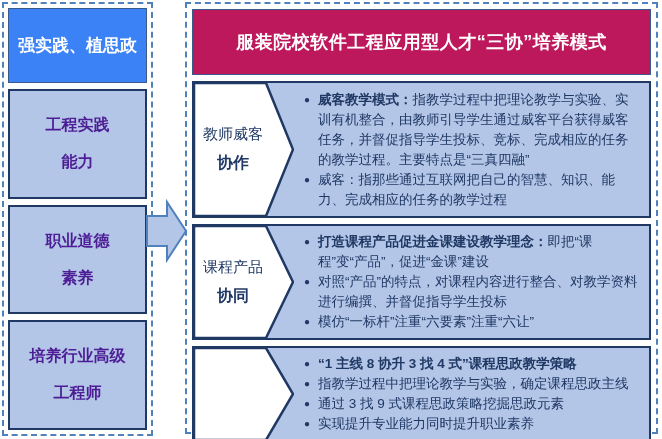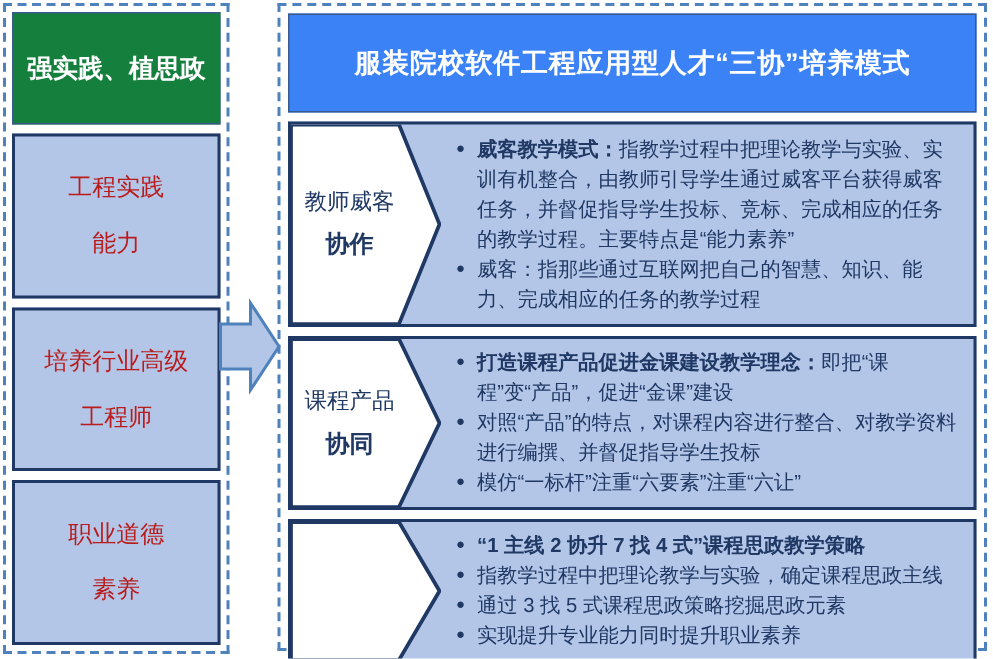--- a/index.html
+++ b/index.html
@@ -19,56 +19,56 @@
   .left-panel {
     position:absolute; left:2px; top:2px;
     width:151px; height:434px;
     border:2px dashed #4f81bd;
     padding:4px;
     display:flex; flex-direction:column; gap:6px;
     background:#ffffff;
   }
   .left-title {
     height:75px; flex:0 0 75px;
-    background:#15803d;
+    background:#3b82f6;
     border:1px solid #3a5a8c;
     color:#ffffff;
     font-weight:bold; font-size:17px; line-height:1.75;
     display:flex; flex-direction:column; justify-content:center; align-items:center;
     text-align:center;
     gap:10px;
   }
   .left-item {
     flex:1 1 auto;
     background:#b4c6e7;
     border:2px solid #1f3864;
     display:flex; flex-direction:column; justify-content:center; align-items:center;
     gap:16px;
-    font-size:16px; color:#b91c1c; text-align:center;
+    font-size:16px; color:#4c1d95; text-align:center;font-weight:bold;
   }
 
   
   .flow-arrow {
     position:absolute; left:146px; top:199px;
     width:42px; height:64px;
     z-index:5;
   }
 
   
   .right-panel {
     position:absolute; left:185px; top:2px;
     width:473px; height:432px;
     border:2px dashed #4f81bd;
     padding:5px;
     display:flex; flex-direction:column; gap:6px;
     background:#ffffff;
   }
   .right-title {
     flex:0 0 66px;
-    background:#3b82f6;
+    background:#be185d;
     border:1px solid #3a5a8c;
     color:#ffffff;
     font-weight:bold; font-size:18px;
     display:flex; justify-content:center; align-items:center;
     text-align:left;
     letter-spacing:0.5px;
   }
   .row {
     background:#b4c6e7;
     border:2px solid #1f3864;
@@ -120,26 +120,26 @@
 
   <div class="left-panel">
     <div class="left-title">
       <div>强实践、植思政</div>
     </div>
     <div class="left-item">
       <div>工程实践</div>
       <div>能力</div>
     </div>
     <div class="left-item">
+      <div>职业道德</div>
+      <div>素养</div>
+    </div>
+    <div class="left-item">
       <div>培养行业高级</div>
       <div>工程师</div>
-    </div>
-    <div class="left-item">
-      <div>职业道德</div>
-      <div>素养</div>
     </div>
   </div>
 
   <svg class="flow-arrow" viewBox="0 0 42 64" preserveAspectRatio="none">
     <polygon points="1,17 21,17 21,3 40,32 21,61 21,47 1,47" fill="#b4c6e7" stroke="#4f81bd" stroke-width="2" stroke-linejoin="miter"></polygon>
   </svg>
 
   <div class="right-panel">
     <div class="right-title">服装院校软件工程应用型人才“三协”培养模式</div>
 
@@ -149,21 +149,21 @@
           <polygon points="0,0 72,0 99,50 72,100 0,100" fill="#ffffff" stroke="#1f3864" stroke-width="2.5" vector-effect="non-scaling-stroke"></polygon>
         </svg>
         <div class="row-label-text">
           <span class="row-label-line1">教师威客</span>
           <span class="row-label-line2">协作</span>
         </div>
       </div>
       <div class="row-content">
         <div class="bullet">
           <span class="bullet-marker">●</span>
-          <span class="bullet-text"><span class="bullet-lead">威客教学模式：</span><span>指教学过程中把理论教学与实验、实训有机整合，由教师引导学生通过威客平台获得威客任务，并督促指导学生投标、竞标、完成相应的任务的教学过程。主要特点是“能力素养”</span></span>
+          <span class="bullet-text"><span class="bullet-lead">威客教学模式：</span><span>指教学过程中把理论教学与实验、实训有机整合，由教师引导学生通过威客平台获得威客任务，并督促指导学生投标、竞标、完成相应的任务的教学过程。主要特点是“三真四融”</span></span>
         </div>
         <div class="bullet">
           <span class="bullet-marker">●</span>
           <span class="bullet-text"><span class="bullet-lead"></span><span>威客：指那些通过互联网把自己的智慧、知识、能力、完成相应的任务的教学过程</span></span>
         </div>
       </div>
     </div>
 
     <div class="row row-2">
       <div class="row-label">
@@ -193,29 +193,29 @@
 
     <div class="row row-3">
       <div class="row-label">
         <svg viewBox="0 0 100 100" preserveAspectRatio="none">
           <polygon points="0,0 72,0 99,50 72,100 0,100" fill="#ffffff" stroke="#1f3864" stroke-width="2.5" vector-effect="non-scaling-stroke"></polygon>
         </svg>
       </div>
       <div class="row-content">
         <div class="bullet">
           <span class="bullet-marker">●</span>
-          <span class="bullet-text"><span class="bullet-lead">“1 主线 2 协升 7 找 4 式”课程思政教学策略</span><span></span></span>
+          <span class="bullet-text"><span class="bullet-lead">“1 主线 8 协升 3 找 4 式”课程思政教学策略</span><span></span></span>
         </div>
         <div class="bullet">
           <span class="bullet-marker">●</span>
           <span class="bullet-text"><span class="bullet-lead"></span><span>指教学过程中把理论教学与实验，确定课程思政主线</span></span>
         </div>
         <div class="bullet">
           <span class="bullet-marker">●</span>
-          <span class="bullet-text"><span class="bullet-lead"></span><span>通过 3 找 5 式课程思政策略挖掘思政元素</span></span>
+          <span class="bullet-text"><span class="bullet-lead"></span><span>通过 3 找 9 式课程思政策略挖掘思政元素</span></span>
         </div>
         <div class="bullet">
           <span class="bullet-marker">●</span>
           <span class="bullet-text"><span class="bullet-lead"></span><span>实现提升专业能力同时提升职业素养</span></span>
         </div>
       </div>
     </div>
 
   </div>
 </div>

